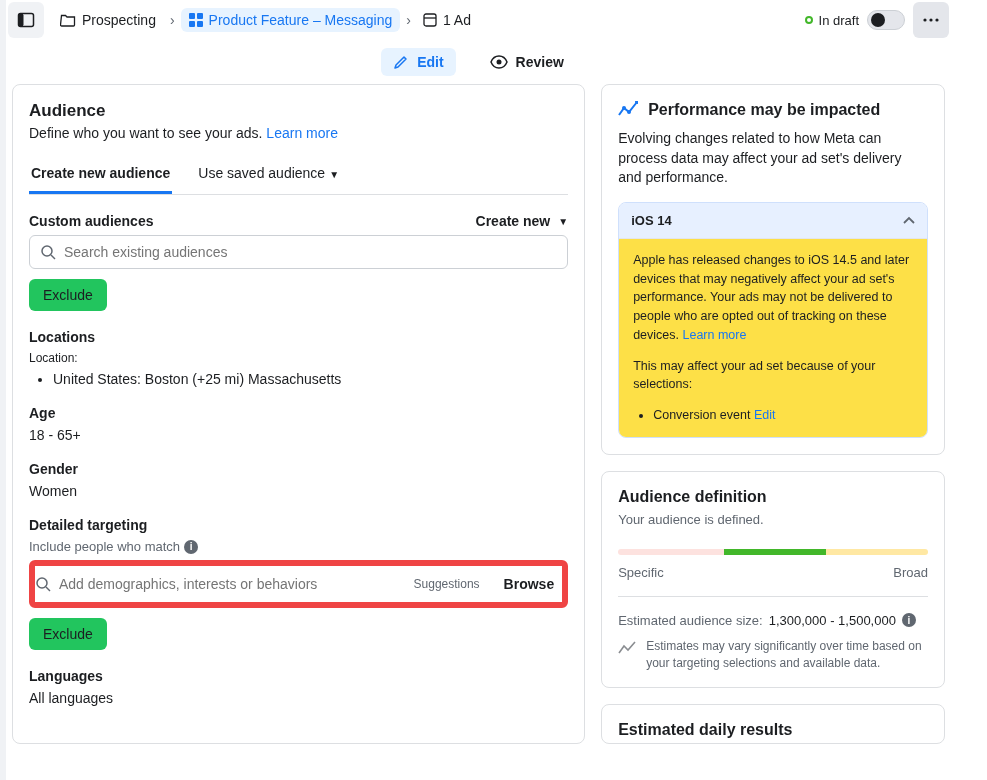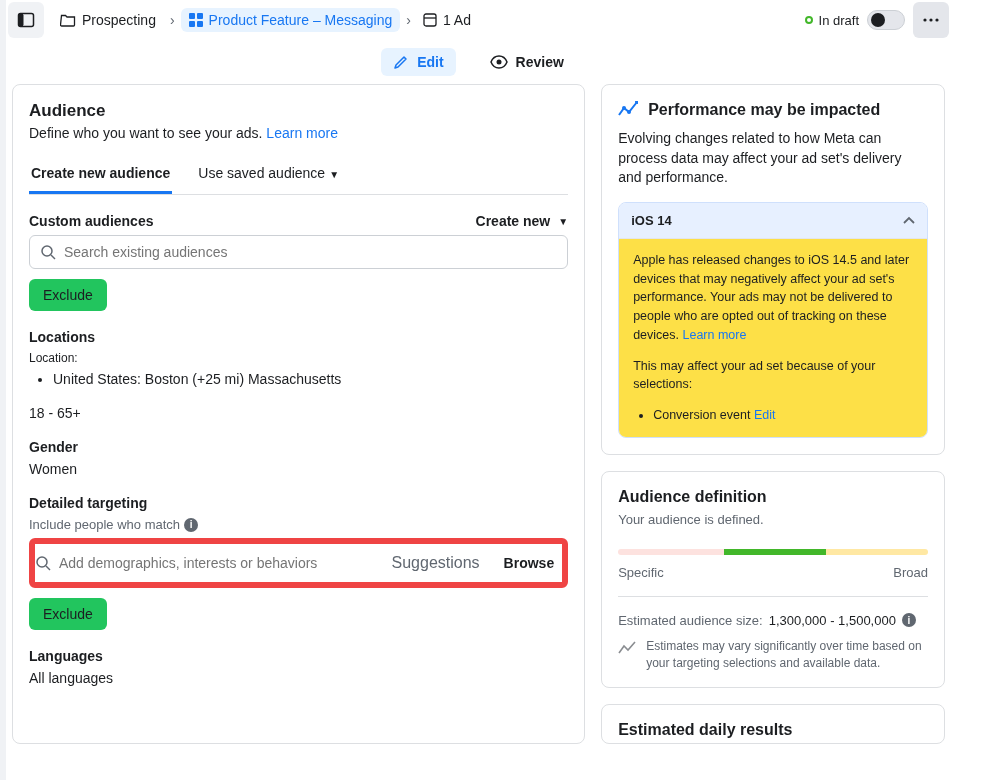--- a/index.html
+++ b/index.html
@@ -36,21 +36,21 @@
   .field-label { font-size:14px; font-weight:600; margin-bottom:6px; display:flex; justify-content:space-between; align-items:flex-start;}
   .field-sublabel { font-size:13px; color:#606770; margin-bottom:6px; display:flex; align-items:center; gap:4px;}
   .create-new { font-size:14px; color:#1c1e21; display:flex; align-items:center; gap:8px; cursor:pointer;}
   .search-box { display:flex; align-items:center; gap:8px; border:1px solid #ccd0d5; border-radius:6px; padding:8px 10px; }
   .search-box input { border:none; outline:none; flex:1; font-size:14px; background:transparent;}
   .exclude-btn { margin-top:10px; background:#22c55e; border:none; border-radius:6px; padding:8px 14px; font-size:14px; font-weight:500; cursor:pointer; color:#1c1e21;}
   .loc-row { margin-top:6px; font-size:12px;}
   ul.bullets { list-style:disc; padding-left:24px; margin-top:6px;}
   .targeting-box { display:flex; align-items:center; border:6px solid #ef4444; border-radius:6px; padding:6px 0; gap:8px;}
   .targeting-box input { border:none; outline:none; flex:1; font-size:14px; background:transparent;}
-  .targeting-box .suggestions { color:#606770; font-size:16px; padding:4px 8px; cursor:pointer;}
+  .targeting-box .suggestions { color:#606770; font-size:12px; padding:4px 8px; cursor:pointer;}
   .targeting-box .browse { font-weight:600; font-size:14px; padding:4px 8px; cursor:pointer;}
   .panel-header { display:flex; gap:10px; align-items:center; font-size:16px; font-weight:700;}
   .panel-text { font-size:14px; margin-top:10px; line-height:1.4;}
   .ios-box { margin-top:14px; border:1px solid #cfe0fc; border-radius:8px; overflow:hidden;}
   .ios-head { background:#e7f0ff; padding:10px 12px; display:flex; justify-content:space-between; align-items:center; font-weight:600; font-size:13px;}
   .ios-body { background:#fde047; border-top:1px solid #e4e6eb; padding:12px 14px; font-size:12.5px; color:#1c1e21; line-height:1.5;}
   .ios-body p { margin-bottom:12px;}
   .ios-body ul { list-style:disc; padding-left:20px;}
   .aud-subtitle { font-size:13px; color:#606770; margin-top:6px;}
   .aud-bar { height:6px; border-radius:3px; margin-top:22px; display:flex; overflow:hidden;}
@@ -174,20 +174,23 @@
       <div class="field-label">
             <span>Locations</span>
           </div>
       <div class="loc-row">Location:</div>
       <ul class="bullets">
             <li>United States: Boston (+25 mi) Massachusetts</li>
           </ul>
     </div>
 
     <div class="field-row">
+      <div class="field-label">
+            <span>Age</span>
+          </div>
       <div>18 - 65+</div>
     </div>
 
     <div class="field-row">
       <div class="field-label">
             <span>Gender</span>
           </div>
       <div>Women</div>
     </div>
 

